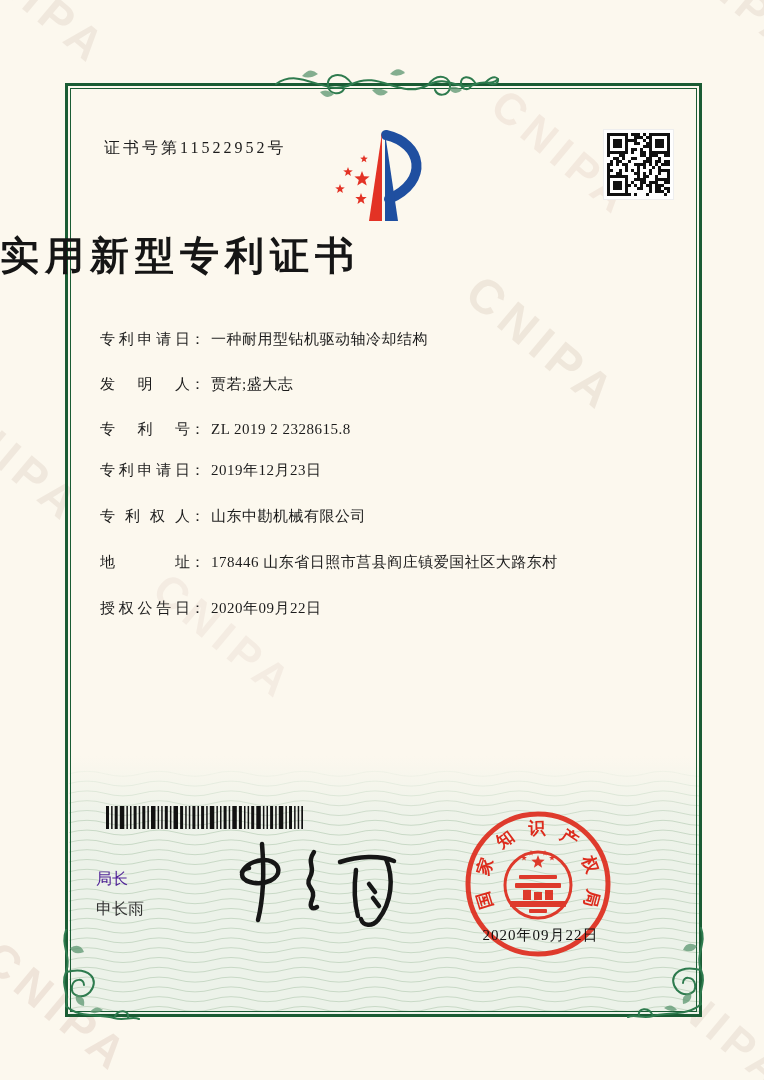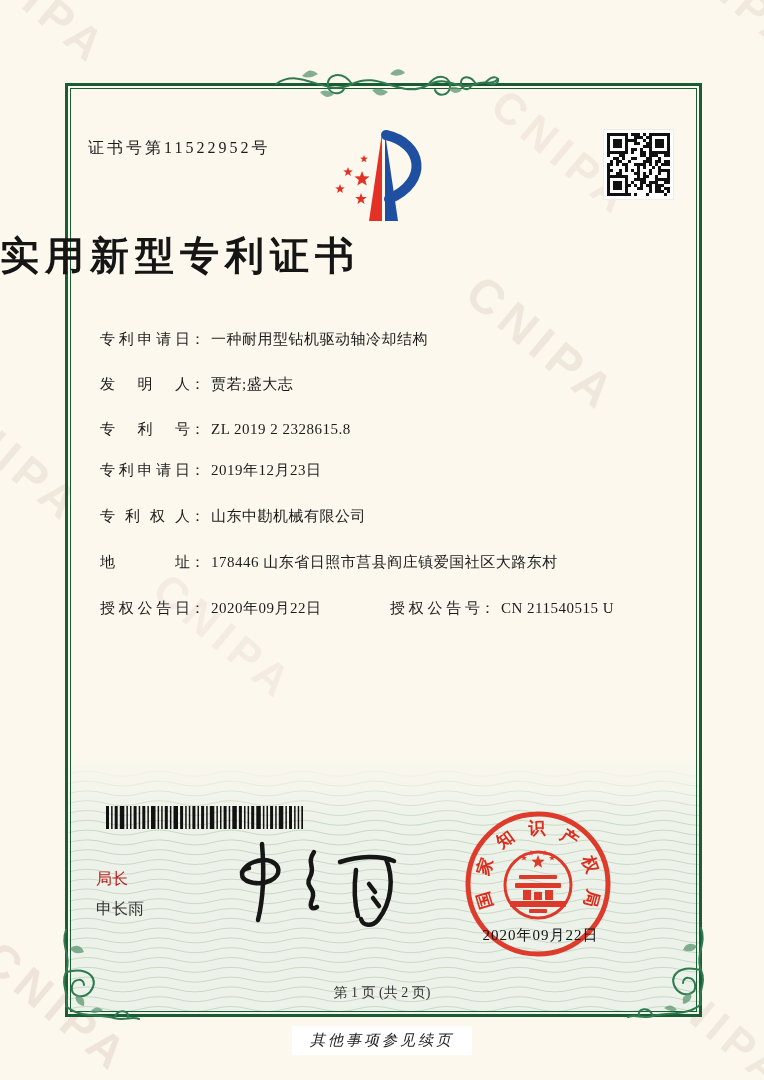--- a/index.html
+++ b/index.html
@@ -31,40 +31,40 @@
 
   .orn{position:absolute;z-index:4;pointer-events:none;}
   .orn path{fill:none;stroke:var(--orn-green);stroke-width:2;stroke-linecap:round;}
   .orn .leaf{fill:#5b966f;stroke:none;opacity:.75;}
   .orn-vine{left:272px;top:58px;}
   .orn-bl{left:56px;top:928px;}
   .orn-br{left:626px;top:926px;transform:scaleX(-1);}
 
   .content{position:absolute;inset:0;z-index:5;color:var(--ink);}
 
-  .cert-no{position:absolute;left:88px;top:138px;font-size:16px;letter-spacing:3px;}
+  .cert-no{position:absolute;left:104px;top:138px;font-size:16px;letter-spacing:3px;}
   .logo{position:absolute;left:326px;top:127px;}
   .qr{position:absolute;left:604px;top:130px;background:#fff;padding:3px;line-height:0;
       box-shadow:0 0 0 1px #eee;}
   .title{position:absolute;left:0;right:0;top:229px;text-align:left;font-size:39px;
          font-weight:bold;letter-spacing:6px;color:#151515;}
 
   .rows{position:absolute;left:100px;top:330px;width:580px;font-size:15px;}
   .row{position:absolute;left:0;white-space:nowrap;}
   .flabel{display:inline-block;width:90px;text-align:justify;text-align-last:justify;}
   .fvalue{margin-left:6px;letter-spacing:.5px;}
   .grant-no{position:absolute;left:290px;top:0;white-space:nowrap;}
 
   .paras{position:absolute;left:95px;top:629px;width:578px;font-size:15.5px;line-height:27px;
          font-style:italic;color:#222;}
   .paras p{margin:0;text-indent:2em;}
 
   .barcode{position:absolute;left:106px;top:806px;line-height:0;}
 
-  .director{position:absolute;left:96px;top:869px;font-size:16px;font-family:"Liberation Sans","DejaVu Sans",sans-serif;color:#b91c1c;}
+  .director{position:absolute;left:96px;top:869px;font-size:16px;font-family:"Liberation Sans","DejaVu Sans",sans-serif;color:#4c1d95;}
   .director-name{position:absolute;left:96px;top:899px;font-size:16px;font-family:Liberation Mono, monospace;color:#333;}
   .signature{position:absolute;left:222px;top:834px;}
   .signature path{fill:none;stroke:#161616;stroke-width:4.5;stroke-linecap:round;stroke-linejoin:round;}
 
   .seal{position:absolute;left:463px;top:809px;}
   .seal-date{position:absolute;left:468px;top:926px;width:145px;text-align:center;
              font-size:15px;color:#111;letter-spacing:1px;}
 
   .page-info{position:absolute;left:0;right:0;top:984px;text-align:center;font-size:14px;color:#333;}
   .cont-note{position:absolute;left:50%;top:1026px;transform:translateX(-50%);
@@ -428,23 +428,20 @@
         <span class="flabel">专利申请日</span><span>：</span><span class="fvalue">2019年12月23日</span>
       </div>
       <div class="row" style="top:177px">
         <span class="flabel">专利权人</span><span>：</span><span class="fvalue">山东中勘机械有限公司</span>
       </div>
       <div class="row" style="top:223px">
         <span class="flabel">地址</span><span>：</span><span class="fvalue">178446 山东省日照市莒县阎庄镇爱国社区大路东村</span>
       </div>
       <div class="row" style="top:269px;width:580px">
         <span class="flabel">授权公告日</span><span>：</span><span class="fvalue">2020年09月22日</span>
-        <span class="grant-no">
-          <span class="flabel">授权公告号</span><span>：</span><span class="fvalue">CN 211540515 U</span>
-        </span>
       </div>
     </div>
 
 
     <div class="barcode">
       <svg id="barsvg" width="197" height="23">
           <rect x="0" y="0" width="3" height="23" fill="#111"></rect>
           <rect x="5.1" y="0" width="1.5" height="23" fill="#111"></rect>
           <rect x="8.7" y="0" width="3" height="23" fill="#111"></rect>
           <rect x="13.799999999999999" y="0" width="4.5" height="23" fill="#111"></rect>
@@ -534,16 +531,14 @@
           <text x="23.740897247056175" y="58.01458316781284" fill="var(--seal-red)" font-size="17" font-weight="bold" text-anchor="middle" dominant-baseline="middle" transform="rotate(-71.7 23.740897247056175 58.01458316781284)">家</text>
           <text x="43.00597477268775" y="31.498478765058024" fill="var(--seal-red)" font-size="17" font-weight="bold" text-anchor="middle" dominant-baseline="middle" transform="rotate(-36.3 43.00597477268775 31.498478765058024)">知</text>
           <text x="74.0575700523867" y="21.008224461554875" fill="var(--seal-red)" font-size="17" font-weight="bold" text-anchor="middle" dominant-baseline="middle" transform="rotate(-1.0 74.0575700523867 21.008224461554875)">识</text>
           <text x="105.45635413470079" y="30.408403338502282" fill="var(--seal-red)" font-size="17" font-weight="bold" text-anchor="middle" dominant-baseline="middle" transform="rotate(34.3 105.45635413470079 30.408403338502282)">产</text>
           <text x="125.63509459379583" y="56.23601333731692" fill="var(--seal-red)" font-size="17" font-weight="bold" text-anchor="middle" dominant-baseline="middle" transform="rotate(69.7 125.63509459379583 56.23601333731692)">权</text>
           <text x="127.15999461960969" y="88.97622843553611" fill="var(--seal-red)" font-size="17" font-weight="bold" text-anchor="middle" dominant-baseline="middle" transform="rotate(105.0 127.15999461960969 88.97622843553611)">局</text>
         </g>
     </svg>
     <div class="seal-date">2020年09月22日</div>
 
-    <div class="page-info">第 1 页 (共 2 页)</div>
-    <div class="cont-note">其他事项参见续页</div>
   </div>
 </div>
 
 </body></html>

